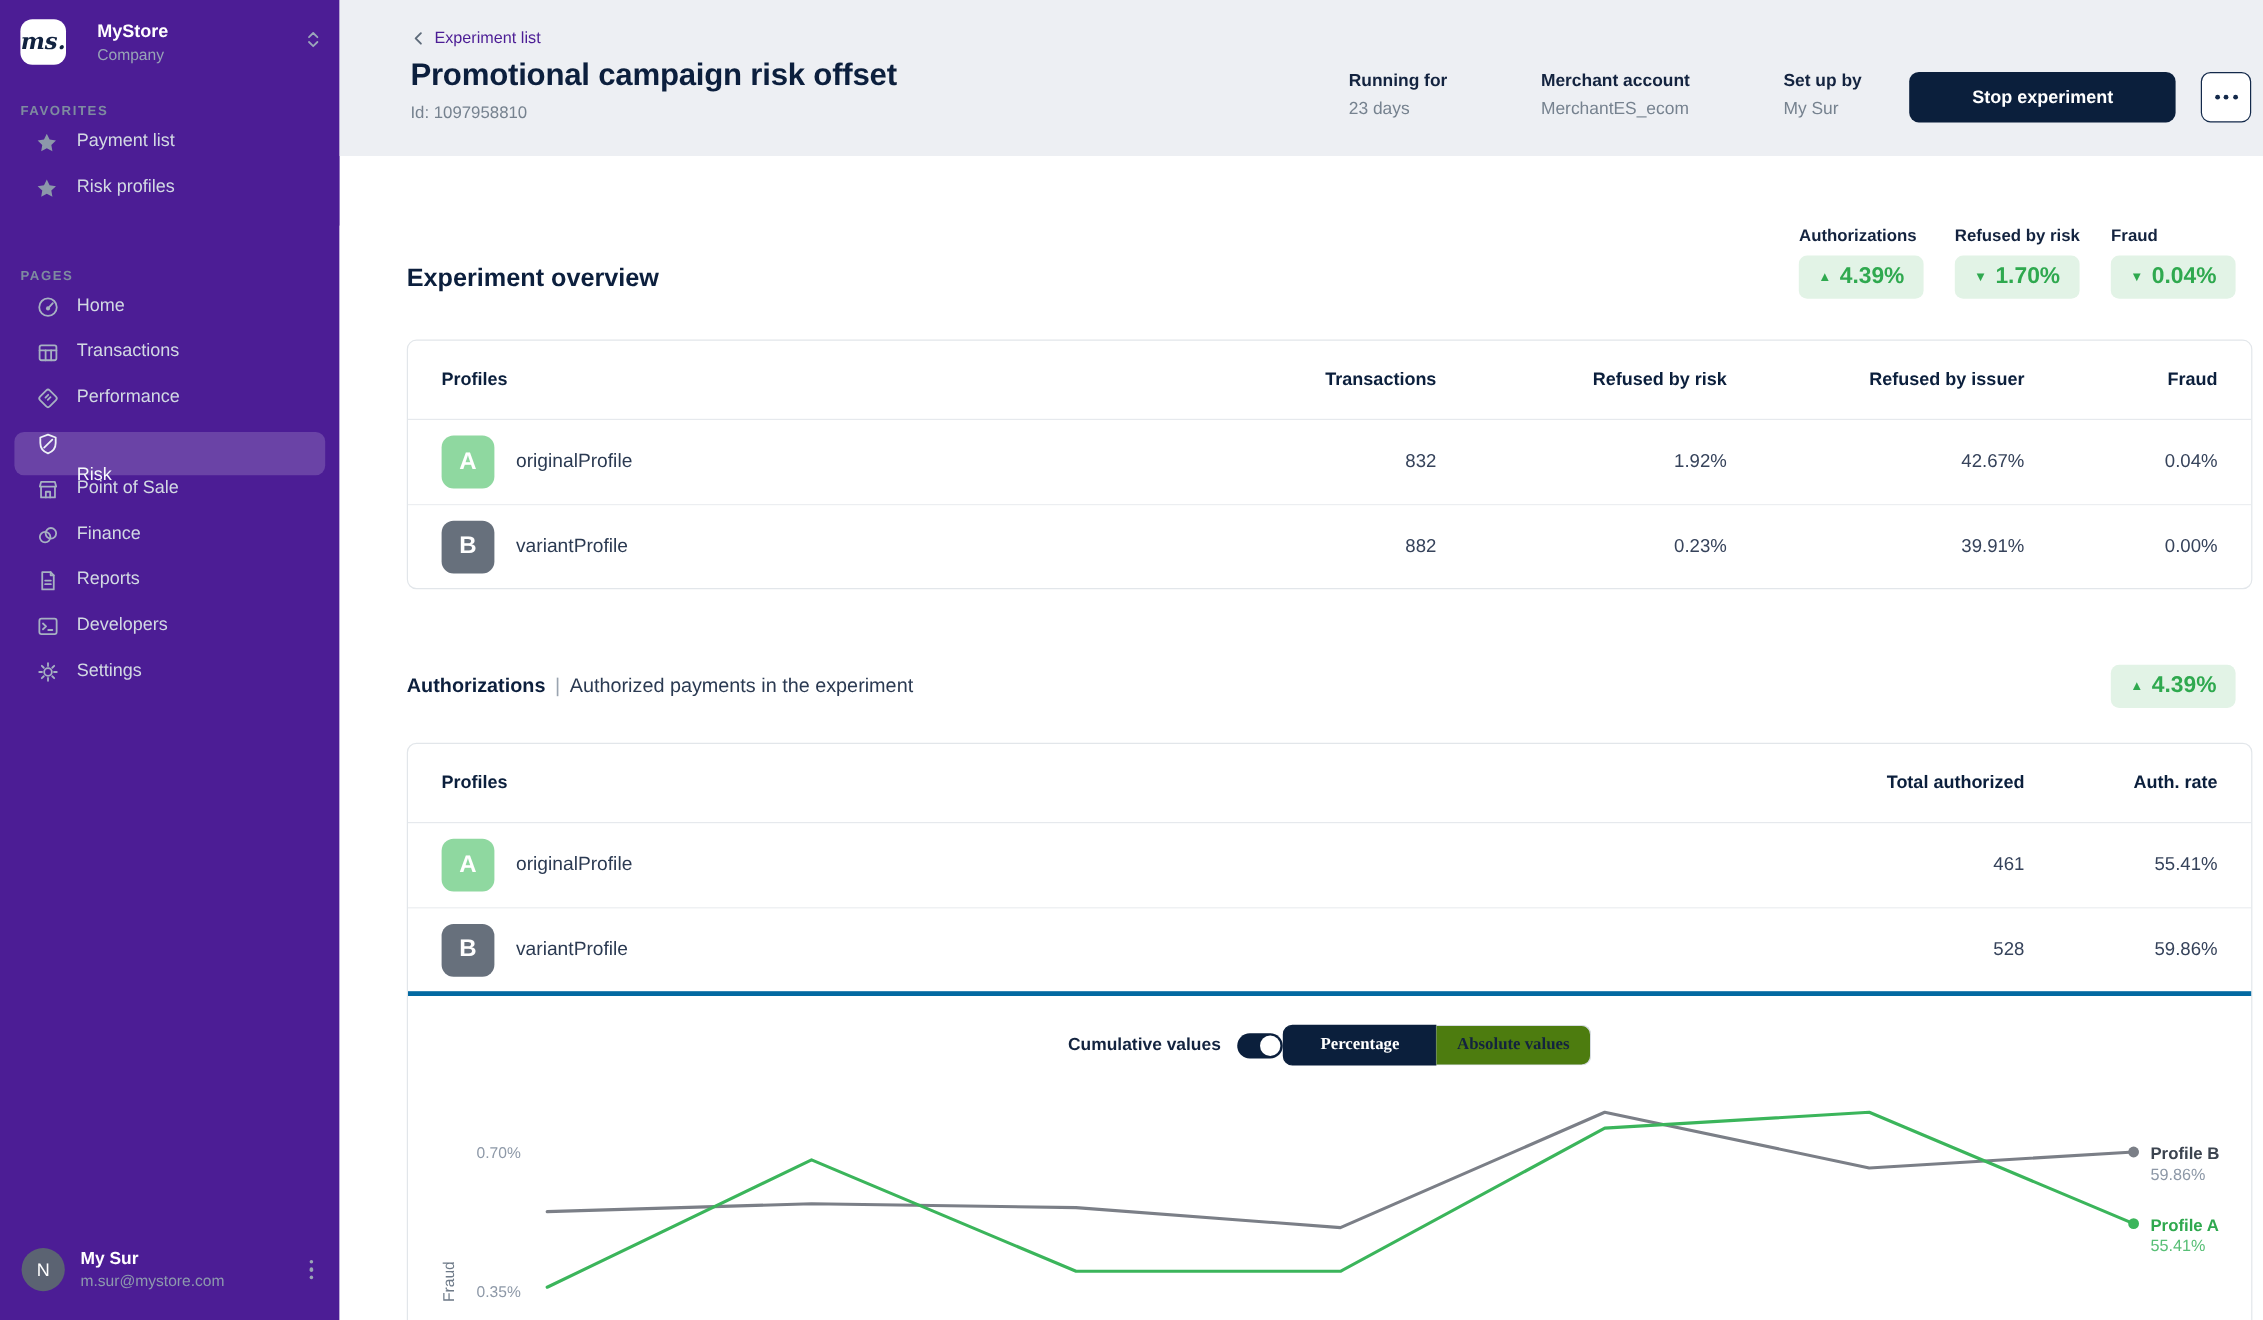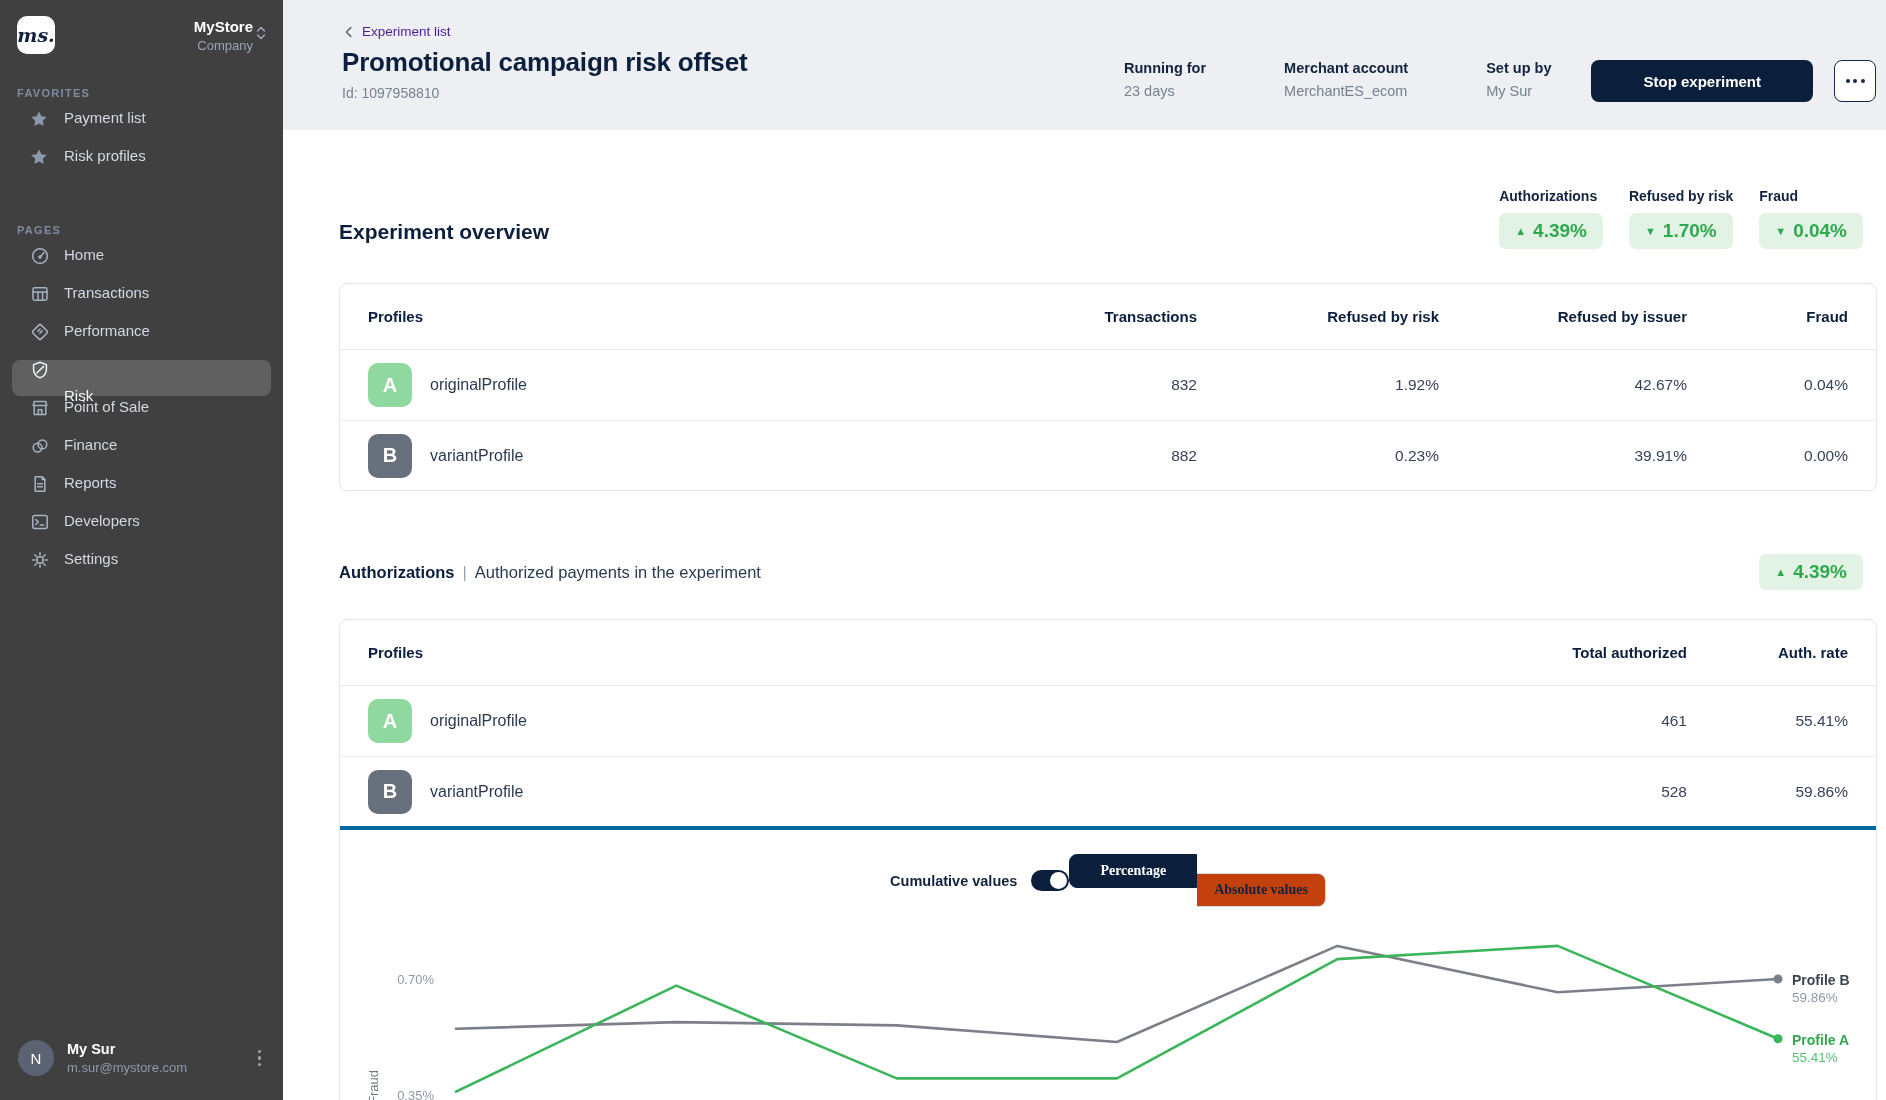--- a/index.html
+++ b/index.html
@@ -1,24 +1,24 @@
 <!DOCTYPE html>
 <html><head>
 <meta charset="utf-8">
 <style>
   * { margin:0; padding:0; box-sizing:border-box; }
   html,body { width:1886px; height:1100px; overflow:hidden; }
   body { font-family:"Liberation Sans","DejaVu Sans",sans-serif; background:#fff; color:#0b1f3c; position:relative; }
 
   
-  .sidebar { position:absolute; left:0; top:0; width:283px; height:1100px; background:#404040; display:flex; flex-direction:column; }
+  .sidebar { position:absolute; left:0; top:0; width:283px; height:1100px; background:#4c1d95; display:flex; flex-direction:column; }
   .sb-head { display:flex; align-items:center; padding:16px 14px 0 17px; }
   .sb-logo { width:38px; height:38px; background:#fff; border-radius:10px; display:flex; align-items:center; justify-content:center;
              font-family:"DejaVu Serif",serif; font-style:italic; font-weight:bold; font-size:19px; color:#11223f; flex:0 0 auto; }
-  .sb-co { margin-left:12px; flex:1;text-align:right; }
+  .sb-co { margin-left:26px; flex:1; }
   .sb-co-name { color:#fff; font-size:15px; font-weight:bold; }
   .sb-co-type { color:#97a3b6; font-size:13px; margin-top:3px; }
   .sb-unfold { margin-left:auto; }
   .sb-section { font-size:11px; font-weight:bold; letter-spacing:1.3px; color:#7e8ba0; padding-left:17px; margin-top:33px; margin-bottom:9px; }
   .sb-section.pages { margin-top:40px; }
   .sb-item { display:flex; align-items:flex-start; height:36px; margin:1px 12px; padding-left:18px; border-radius:8px; cursor:pointer; }
   .sb-item .ic { width:20px; height:20px; margin-right:14px; flex:0 0 auto; display:flex; align-items:center; }
   .sb-item .lbl { font-size:15px; color:#d2d9e3; }
   .sb-item.active { background:rgba(255,255,255,0.17); }
   .sb-item.active .lbl { color:#f6f9fc;margin-top:27px; }
@@ -83,21 +83,21 @@
   .sec2 .pill { margin-left:auto; margin-right:14px; }
 
   .controls { display:flex; align-items:center; justify-content:center; padding:24px 28px 10px 28px; border-top:4px solid #0369a1; }
   .tog-wrap { display:flex; align-items:center; gap:14px; }
   .tog-label { font-size:14.5px; font-weight:bold; color:#13233f; }
   .toggle { width:38px; height:21px; border-radius:11px; background:#0b1f3c; position:relative; cursor:pointer; }
   .toggle .knob { position:absolute; top:2px; right:2px; width:17px; height:17px; border-radius:50%; background:#fff; }
   .seg { display:flex; }
   .seg button { height:34px; font-size:14px; font-weight:bold; font-family:Liberation Serif, serif; cursor:pointer; }
   .seg .on { background:#0b1f3c; color:#fff; border:1px solid #0b1f3c; border-radius:8px 0 0 8px; padding:0 30px; }
-  .seg .off { background:#c2410c; color:#13233f; border:1px solid #d7dce2; border-left:none; border-radius:0 8px 8px 0; padding:0 17px;margin-top:19px; }
+  .seg .off { background:#4d7c0f; color:#13233f; border:1px solid #d7dce2; border-left:none; border-radius:0 8px 8px 0; padding:0 17px; }
 
   .chartbox { position:relative; height:230px; }
   .chartbox svg { display:block; }
   text.tick { font:13px "Liberation Sans",sans-serif; fill:#8e99a8; }
   text.ylab { font:13px "Liberation Sans",sans-serif; fill:#6e7a88; }
   text.leg-name { font:bold 14px "Liberation Sans",sans-serif; }
   text.leg-val { font:13.5px "Liberation Sans",sans-serif; }
 </style>
 </head>
 <body>

